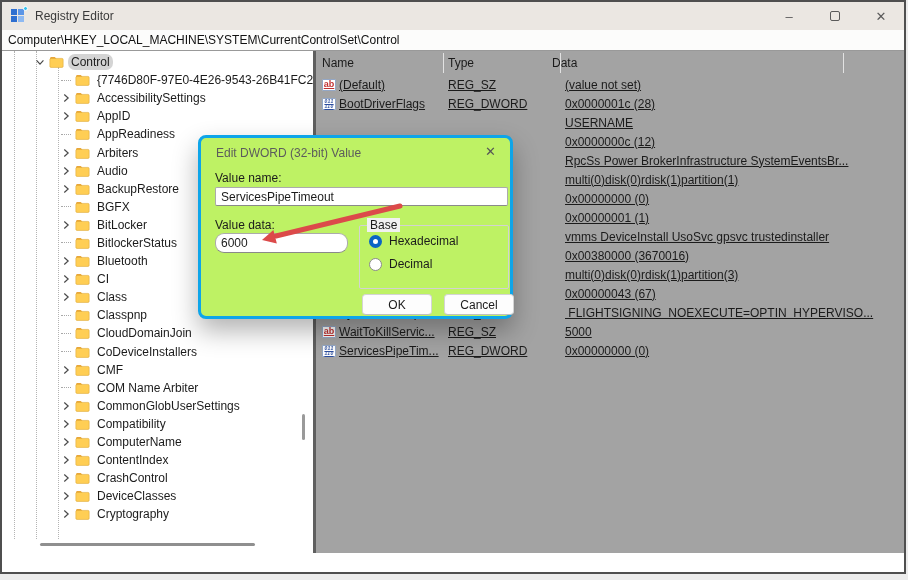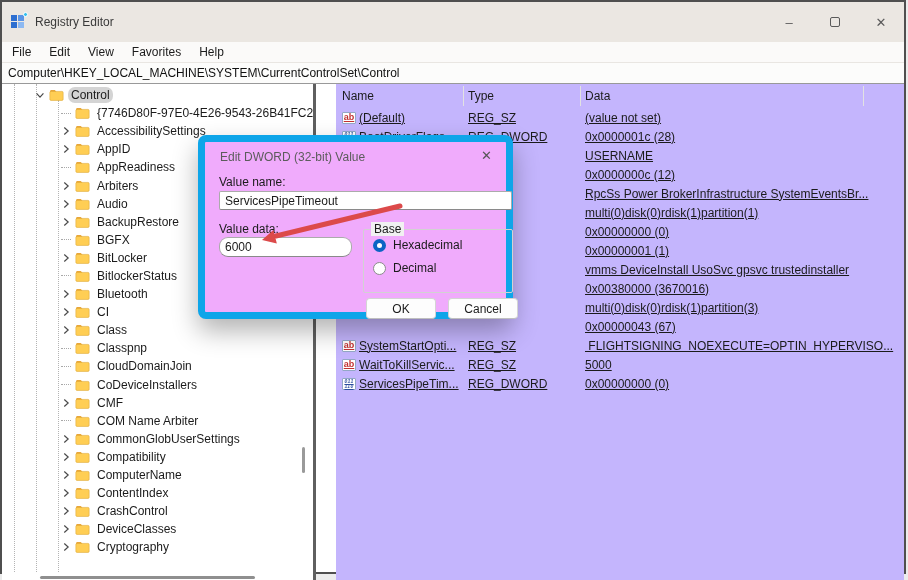--- a/index.html
+++ b/index.html
@@ -2,21 +2,21 @@
 <html><head>
 <meta charset="utf-8">
 <style>
   * { margin:0; padding:0; box-sizing:border-box; }
   html,body { width:908px; height:580px; }
   body { position:relative; background:#ececec; font-family:"Liberation Sans",sans-serif; color:#1b1b1b; overflow:hidden; }
 
   .window { position:absolute; left:0; top:0; width:906px; height:574px; background:#fff; border:2px solid #4f4f4f; }
 
   
-  .titlebar { height:40px; background:#ebe7e2; display:flex; align-items:center; }
+  .titlebar { height:28px; background:#ebe7e2; display:flex; align-items:center; }
   .appicon { width:14px; height:14px; margin-left:9px; position:relative; flex:none; display:grid; grid-template-columns:6px 6px; grid-template-rows:6px 6px; gap:1px; }
   .appicon i { display:block; }
   .appicon i:nth-child(1){ background:#2e6fd0; }
   .appicon i:nth-child(2){ background:#5b95e6; }
   .appicon i:nth-child(3){ background:#2e6fd0; }
   .appicon i:nth-child(4){ background:#8db9f2; }
   .appicon .spark { position:absolute; right:-3px; top:-3px; width:5px; height:5px; border-radius:50%; background:#35c1ec; border:1px solid #fff; }
   .apptitle { margin-left:10px; font-size:12px; color:#3a3a3a; }
   .wincontrols { margin-left:auto; display:flex; height:100%; }
   .winbtn { width:46px; display:flex; align-items:center; justify-content:center; color:#5a5a5a; font-size:13px; }
@@ -36,35 +36,35 @@
   .tree-row .chev { width:17px; height:16px; flex:none; display:flex; align-items:center; justify-content:center; }
   .lvl0 { padding-left:29px; }
   .lvl1 { padding-left:55px; }
   .leafdot { width:10px; border-top:1px dotted #a8a8a8; }
   .folder { flex:none; margin:0 4px 0 1px; }
   .tlabel { padding:1px 3px;border-radius:7px; }
   .tree-row.sel .tlabel { background:#d4d4d4; }
   .vscroll { position:absolute; right:8px; top:363px; width:3px; height:26px; background:#9a9a9a; border-radius:2px; }
   .hscroll { position:absolute; left:38px; bottom:7px; width:215px; height:3px; background:#8f8f8f; border-radius:2px; }
 
-  .main { flex:1; position:relative; background:#c4b5fd; font-size:12px;margin-left:20px; }
+  .main { flex:1; position:relative; background:#a3a3a3; font-size:12px; }
   .hdr { position:absolute; top:0; left:0; right:0; height:24px; }
   .hdr .h { position:absolute; top:5px; color:#1b1b1b; }
-  .h-name { left:6px; } .h-type { left:132px; } .h-data { left:249px; }
+  .h-name { left:6px; } .h-type { left:132px; } .h-data { left:236px; }
   .hsep { position:absolute; top:2px; height:20px; width:0; border-left:1px solid #e2e2e2; }
   .rows { position:absolute; top:24px; left:0; right:0; }
   .lrow { position:relative; height:19px; }
   .lrow span { position:absolute; top:50%; transform:translateY(-50%); white-space:pre;text-decoration:underline; }
   .c-icon { left:6px; } .c-name { left:23px; } .c-type { left:132px; } .c-data { left:249px; }
   .regicon { width:14px; height:12px; border:1px solid #93a7c6; background:#fff; display:flex; flex-direction:column; align-items:center; justify-content:center; border-radius:1px; }
   .regicon.ab { color:#c23131; font-weight:bold; font-size:9px; line-height:9px; }
   .regicon.dw { color:#2b4d9e; font-weight:bold; font-size:5px; line-height:4.5px; letter-spacing:.4px; }
 
   
-  .dialog { position:absolute; left:198px; top:135px; width:315px; height:184px; background:#f0abfc; border:7px solid #0ea5e9; border-radius:8px; box-shadow:0 12px 26px rgba(0,0,0,.30); z-index:20; font-size:12px; }
+  .dialog { position:absolute; left:198px; top:135px; width:315px; height:184px; background:#bef264; border:3px solid #0ea5e9; border-radius:8px; box-shadow:0 12px 26px rgba(0,0,0,.30); z-index:20; font-size:12px; }
   .dlg-title { position:absolute; left:15px; top:8px; color:#5c5c5c; }
   .dlg-close { position:absolute; right:14px; top:6px; color:#565656; font-size:13px; }
   .dlg-label { position:absolute; color:#1b1b1b; }
   .fld { position:absolute; background:#fff; border:1px solid #ababab; border-bottom-color:#8a8a8a; border-radius:2px; display:flex; align-items:center; padding-left:5px; }
   .f-name { left:14px; top:49px; width:293px; height:19px; }
   .f-data { left:14px; top:95px; width:133px; height:20px;border-radius:9px; }
   .groupbox { position:absolute; left:158px; top:87px; width:150px; height:64px; border:1px solid #d2d2d2; border-radius:2px; }
   .gb-label { position:absolute; left:166px; top:80px; background:#f1f1f1; padding:0 3px; }
   .radio-row { position:absolute; left:168px; display:flex; align-items:center; }
   .radio { width:13px; height:13px; border-radius:50%; background:#fff; flex:none; margin-right:7px; }
@@ -95,27 +95,20 @@
         </span>
       <span class="winbtn">
           <span class="maxglyph"></span>
         </span>
       <span class="winbtn">
           <span>✕</span>
         </span>
     </span>
   </div>
 
-  <div class="menubar" id="menubar">
-      <span>File</span>
-      <span>Edit</span>
-      <span>View</span>
-      <span>Favorites</span>
-      <span>Help</span>
-    </div>
 
   <div class="addressbar">
     <span>Computer\HKEY_LOCAL_MACHINE\SYSTEM\CurrentControlSet\Control</span>
   </div>
 
   <div class="content">
     <div class="tree">
       <span class="guide" style="left:12px"></span>
       <span class="guide" style="left:34px"></span>
       <span class="guide" style="left:56px;top:16px"></span>

